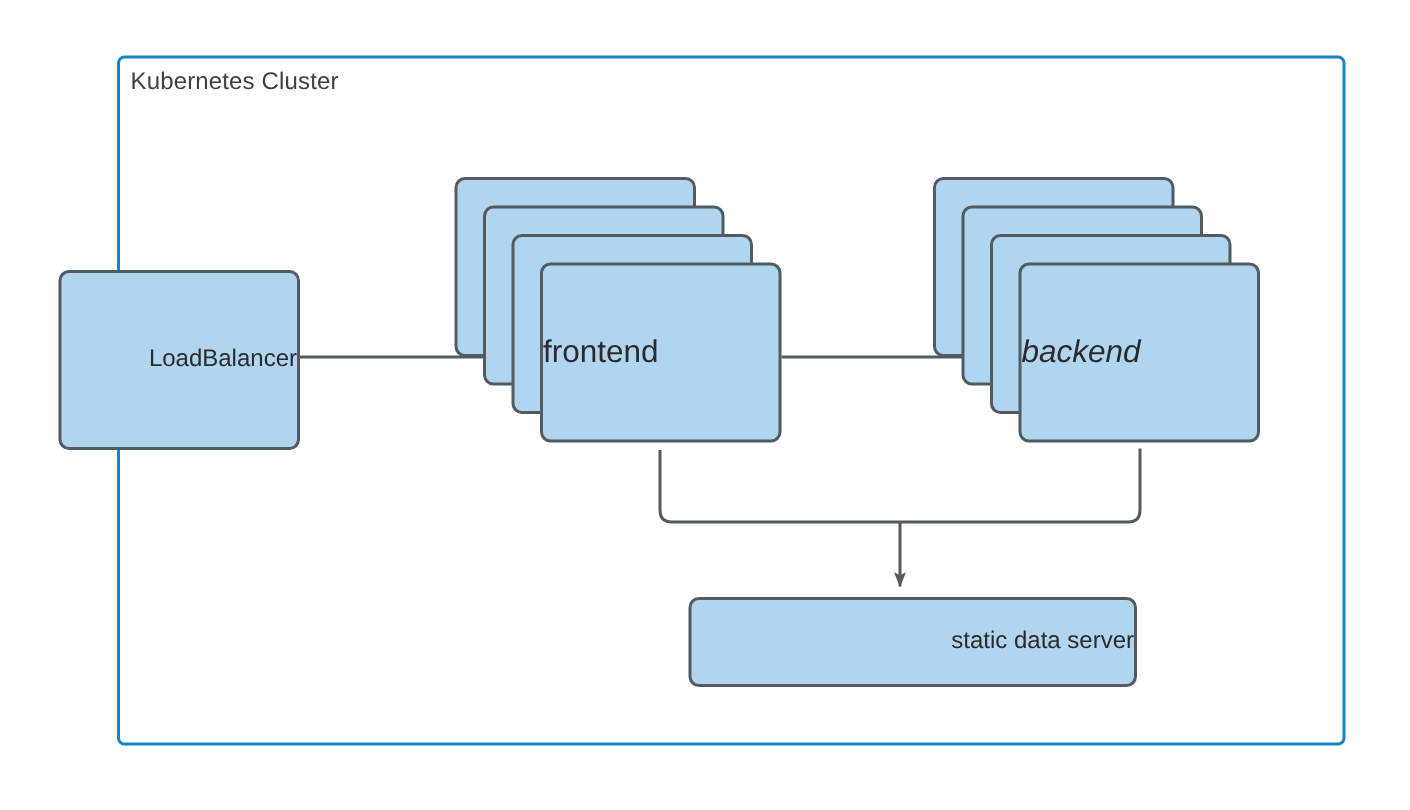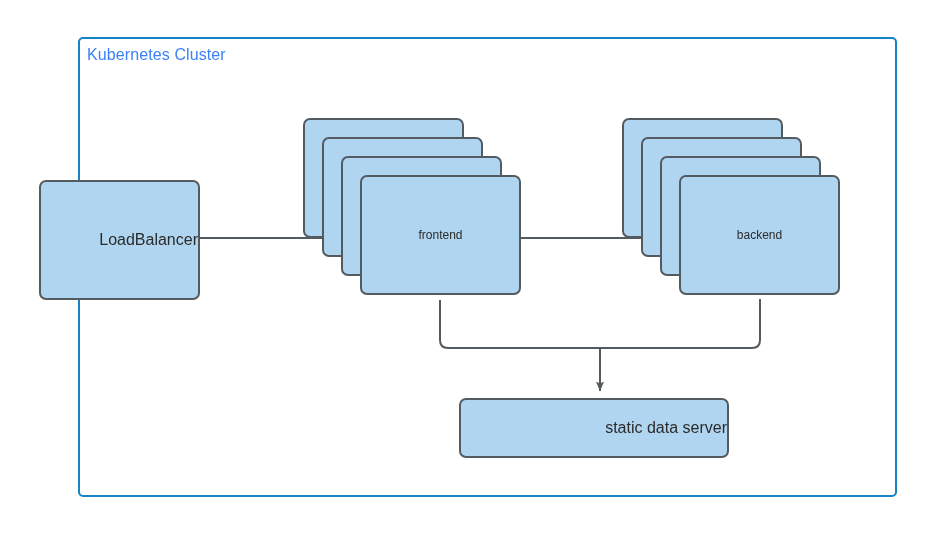--- a/index.html
+++ b/index.html
@@ -60,35 +60,34 @@
     position: absolute;
   }
   .stack-card {
     position: absolute;
     box-sizing: border-box;
     background: #b0d5f0;
     border: 2px solid #545b60;
     border-radius: 7px;
     display: flex;
     align-items: center;
-    justify-content: center;
     color: #2b2b2b;
-    font-size: 12px;
+    font-size: 21px;
     font-family: "Liberation Sans", sans-serif;
     white-space: nowrap;
   }
 </style>
 </head>
 <body>
 
 <div id="diagram-root">
 
   <div class="cluster-boundary" id="cluster-boundary" style="left: 78px; top: 37px; width: 819px; height: 460px; border-color: rgb(22, 131, 196);"></div>
 
-  <div class="cluster-title" id="cluster-title" style="left: 87px; top: 46px; color: #3b82f6;">Kubernetes Cluster</div>
+  <div class="cluster-title" id="cluster-title" style="left: 87px; top: 46px; color: #404040;">Kubernetes Cluster</div>
 
   <svg id="edges-layer" width="940" height="540" viewBox="0 0 940 540">
     <defs>
       <marker id="arrowhead" markerWidth="10" markerHeight="8" refX="9.5" refY="4" orient="auto" markerUnits="userSpaceOnUse">
         <path d="M 0 0 L 10 4 L 0 8 L 2 4 Z" fill="#545b60"></path>
       </marker>
     </defs>
     <g id="edges-group">
         <path d="M 200 238 L 355 238" fill="none" stroke="#545b60" stroke-width="2" stroke-linecap="butt" marker-end="url(#arrowhead)"></path>
         <path d="M 521 238 L 674 238" fill="none" stroke="#545b60" stroke-width="2" stroke-linecap="butt" marker-end="url(#arrowhead)"></path>
@@ -107,22 +106,22 @@
         <div class="stack-card" style="left: 19px; top: 19px; width: 161px; height: 120px; background: rgb(176, 213, 240); border-color: rgb(84, 91, 96); color: rgb(43, 43, 43); z-index: 2;"></div>
         <div class="stack-card" style="left: 38px; top: 38px; width: 161px; height: 120px; background: rgb(176, 213, 240); border-color: rgb(84, 91, 96); color: rgb(43, 43, 43); z-index: 3;"></div>
         <div class="stack-card" style="left: 57px; top: 57px; width: 161px; height: 120px; background: rgb(176, 213, 240); border-color: rgb(84, 91, 96); color: rgb(43, 43, 43); z-index: 4;">
           <span>frontend</span>
         </div>
       </div>
       <div class="stack-group" style="left: 622px; top: 118px; width: 218px; height: 177px;">
         <div class="stack-card" style="left: 0px; top: 0px; width: 161px; height: 120px; background: rgb(176, 213, 240); border-color: rgb(84, 91, 96); color: rgb(43, 43, 43); z-index: 1;"></div>
         <div class="stack-card" style="left: 19px; top: 19px; width: 161px; height: 120px; background: rgb(176, 213, 240); border-color: rgb(84, 91, 96); color: rgb(43, 43, 43); z-index: 2;"></div>
         <div class="stack-card" style="left: 38px; top: 38px; width: 161px; height: 120px; background: rgb(176, 213, 240); border-color: rgb(84, 91, 96); color: rgb(43, 43, 43); z-index: 3;"></div>
-        <div class="stack-card" style="left: 57px; top: 57px; width: 161px; height: 120px; background: rgb(176, 213, 240); border-color: rgb(84, 91, 96); color: rgb(43, 43, 43); z-index: 4;">
+        <div class="stack-card" style="left: 57px; top: 57px; width: 161px; height: 120px; background: rgb(176, 213, 240); border-color: rgb(84, 91, 96); color: rgb(43, 43, 43); z-index: 4; font-style: italic;">
           <span>backend</span>
         </div>
       </div>
-      <div class="node-box" style="left: 459px; top: 398px; width: 270px; height: 60px; background: rgb(176, 213, 240); border-color: rgb(84, 91, 96); color: rgb(43, 43, 43);">
+      <div class="node-box" style="left: 459px; top: 398px; width: 299px; height: 60px; background: rgb(176, 213, 240); border-color: rgb(84, 91, 96); color: rgb(43, 43, 43);">
         <span>static data server</span>
       </div>
     </div>
 
 </div>
 
 </body></html>

